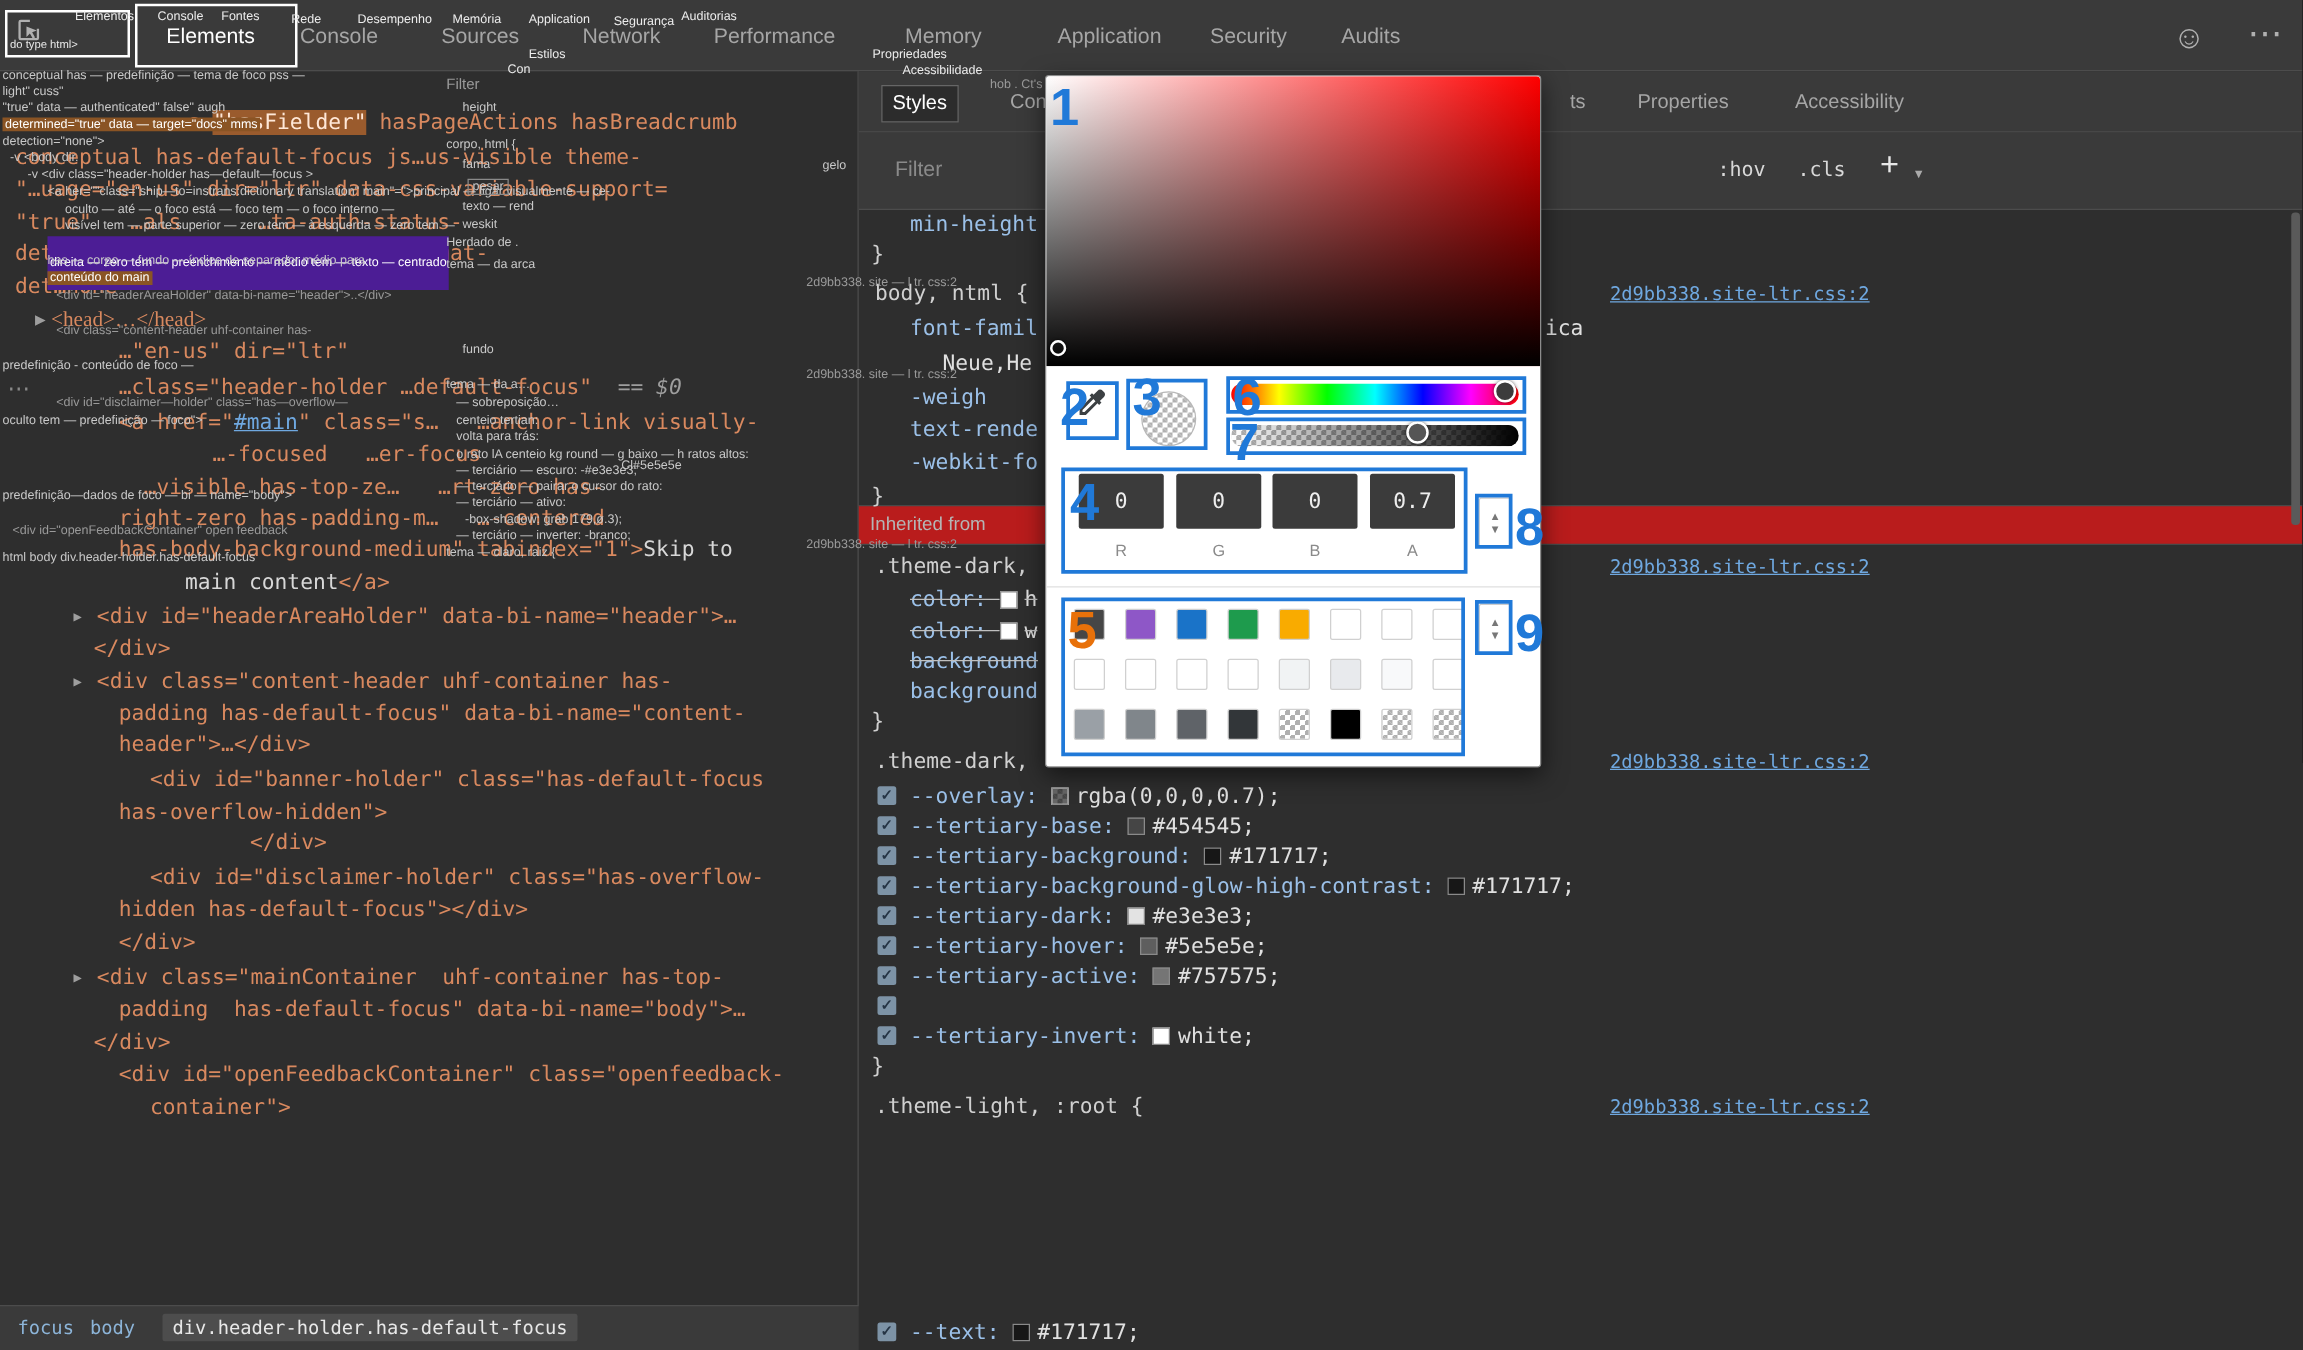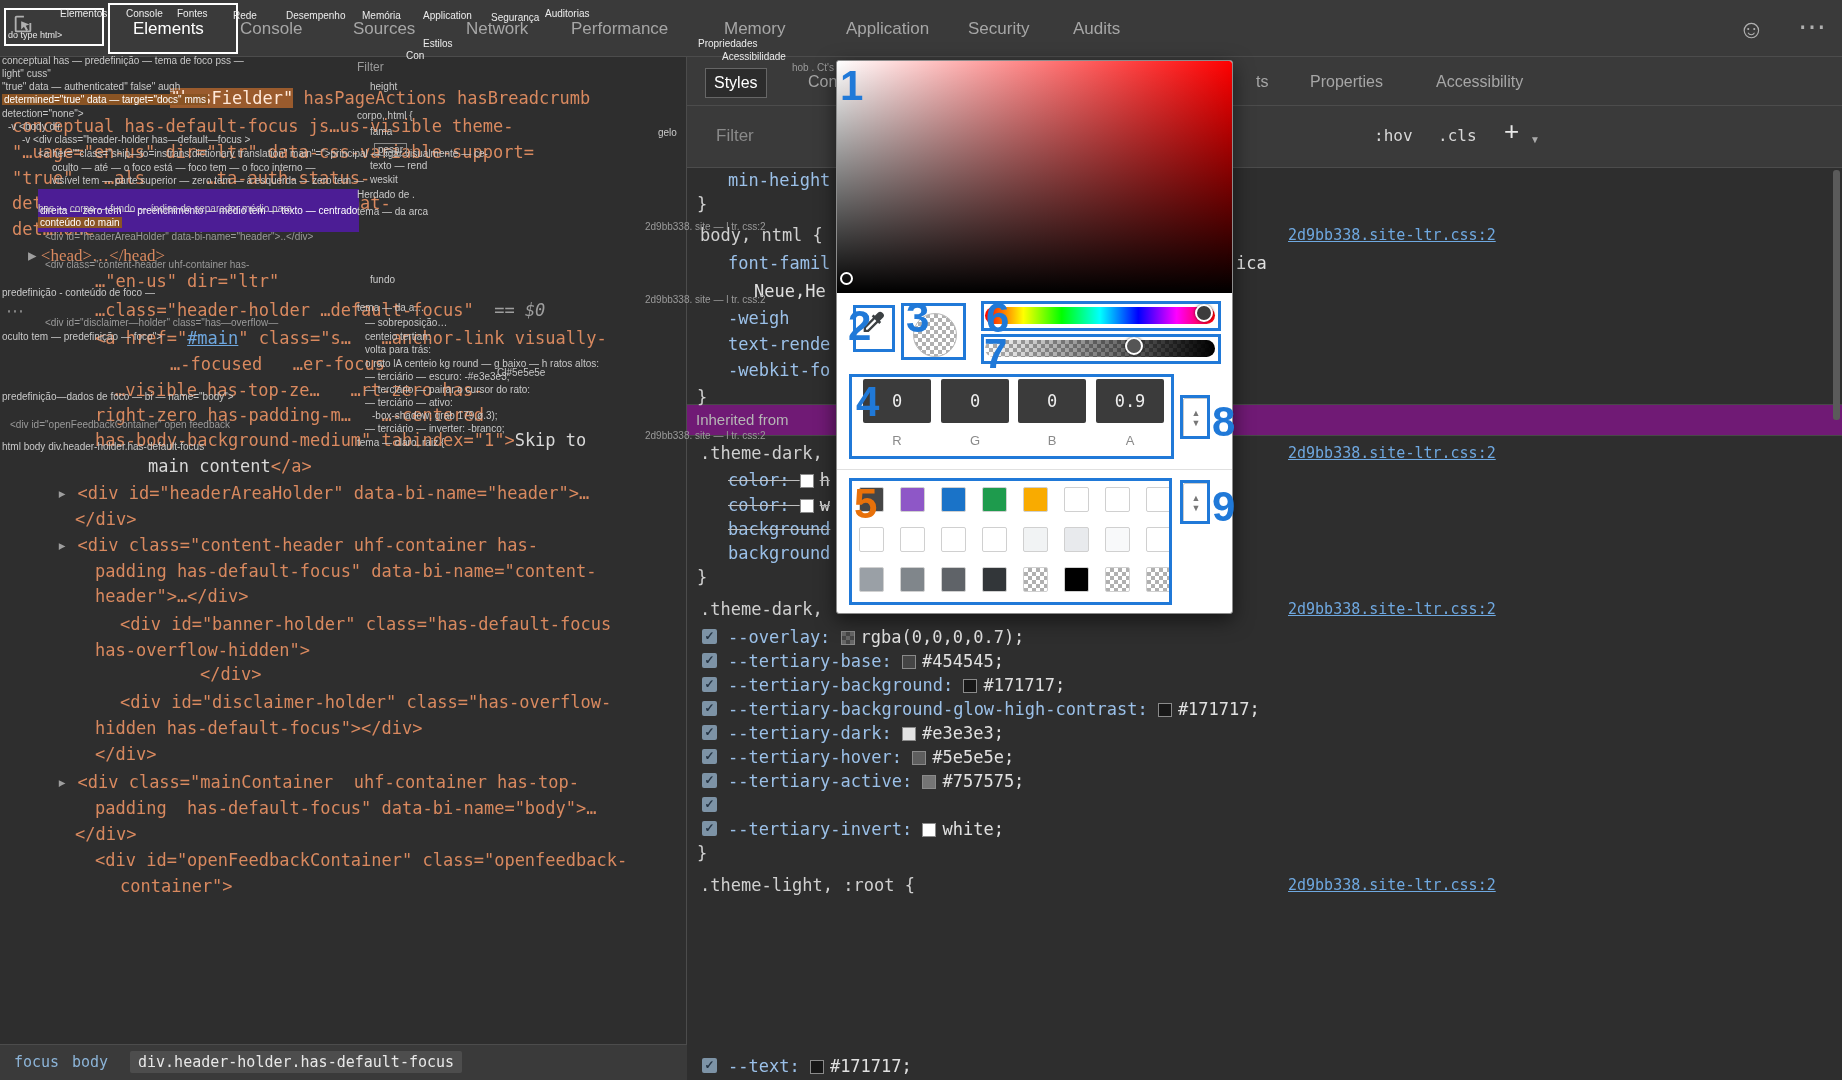--- a/index.html
+++ b/index.html
@@ -39,21 +39,21 @@
             border-bottom:1px solid #4c4c4c;z-index:1}
   .stab{position:absolute;top:68px;font-size:16px;color:#a6a6a6;padding:5px 8px;z-index:2;white-space:pre}
   .stab.sel{background:#2c2c2c;color:#fff;border:1px solid #666}
   #filterrow{position:absolute;left:687px;top:106px;width:1155px;height:62px;background:#3a3a3a;
              border-bottom:1px solid #4c4c4c;z-index:1}
   #filter-label{position:absolute;left:716px;top:126px;font-size:17px;color:#8a8a8a;z-index:2}
   #hov{position:absolute;left:1374px;top:126px;font:16px "DejaVu Sans Mono",monospace;color:#d8d8d8;z-index:2}
   #cls{position:absolute;left:1438px;top:126px;font:16px "DejaVu Sans Mono",monospace;color:#d8d8d8;z-index:2}
   #plus{position:absolute;left:1504px;top:116px;font-size:26px;color:#e8e8e8;z-index:2}
   #pluscaret{position:absolute;left:1530px;top:134px;font-size:10px;color:#aaa;z-index:2}
-  .inherited{position:absolute;left:687px;top:404px;width:1155px;height:32px;background:#701a75;
+  .inherited{position:absolute;left:687px;top:404px;width:1155px;height:32px;background:#b91c1c;
              border-top:1px solid #484848;border-bottom:1px solid #484848;color:#b5b5b5;
              font-size:15px;padding:6px 0 0 9px;z-index:1}
   
   .sline{position:absolute;font:17px "DejaVu Sans Mono",monospace;color:#d0d0d0;white-space:pre;z-index:2}
   .sline .pr{color:#9bc0e8}
   .sline .vl{color:#e0e0e0}
   .sline.strike{text-decoration:line-through;text-decoration-color:#c0c0c0}
   .slink{position:absolute;font:15px "DejaVu Sans Mono",monospace;color:#6fa8e0;
          text-decoration:underline;z-index:2}
   .cb{position:absolute;width:15px;height:15px;background:#7d93a6;border-radius:2px;z-index:2;
@@ -158,21 +158,21 @@
     <div class="spin" style="left:346px;top:422px">
         <span>▲</span>
         <span>▼</span>
       </div>
   <div class="vbox" style="left: 26px;">0</div>
       <div class="vlabel" style="left: 26px;">R</div>
       <div class="vbox" style="left: 104px;">0</div>
       <div class="vlabel" style="left: 104px;">G</div>
       <div class="vbox" style="left: 181px;">0</div>
       <div class="vlabel" style="left: 181px;">B</div>
-      <div class="vbox" style="left: 259px;">0.9</div>
+      <div class="vbox" style="left: 259px;">0.7</div>
       <div class="vlabel" style="left: 259px;">A</div>
       <div class="pal" style="left: 22px; top: 426px; background: rgb(70, 70, 70);"></div>
       <div class="pal" style="left: 63px; top: 426px; background: rgb(142, 87, 199);"></div>
       <div class="pal" style="left: 104px; top: 426px; background: rgb(26, 115, 200);"></div>
       <div class="pal" style="left: 145px; top: 426px; background: rgb(30, 155, 77);"></div>
       <div class="pal" style="left: 186px; top: 426px; background: rgb(249, 171, 0);"></div>
       <div class="pal" style="left: 227px; top: 426px; background: rgb(255, 255, 255);"></div>
       <div class="pal" style="left: 268px; top: 426px; background: rgb(255, 255, 255);"></div>
       <div class="pal" style="left: 309px; top: 426px; background: rgb(255, 255, 255);"></div>
       <div class="pal" style="left: 22px; top: 466px; background: rgb(255, 255, 255);"></div>

